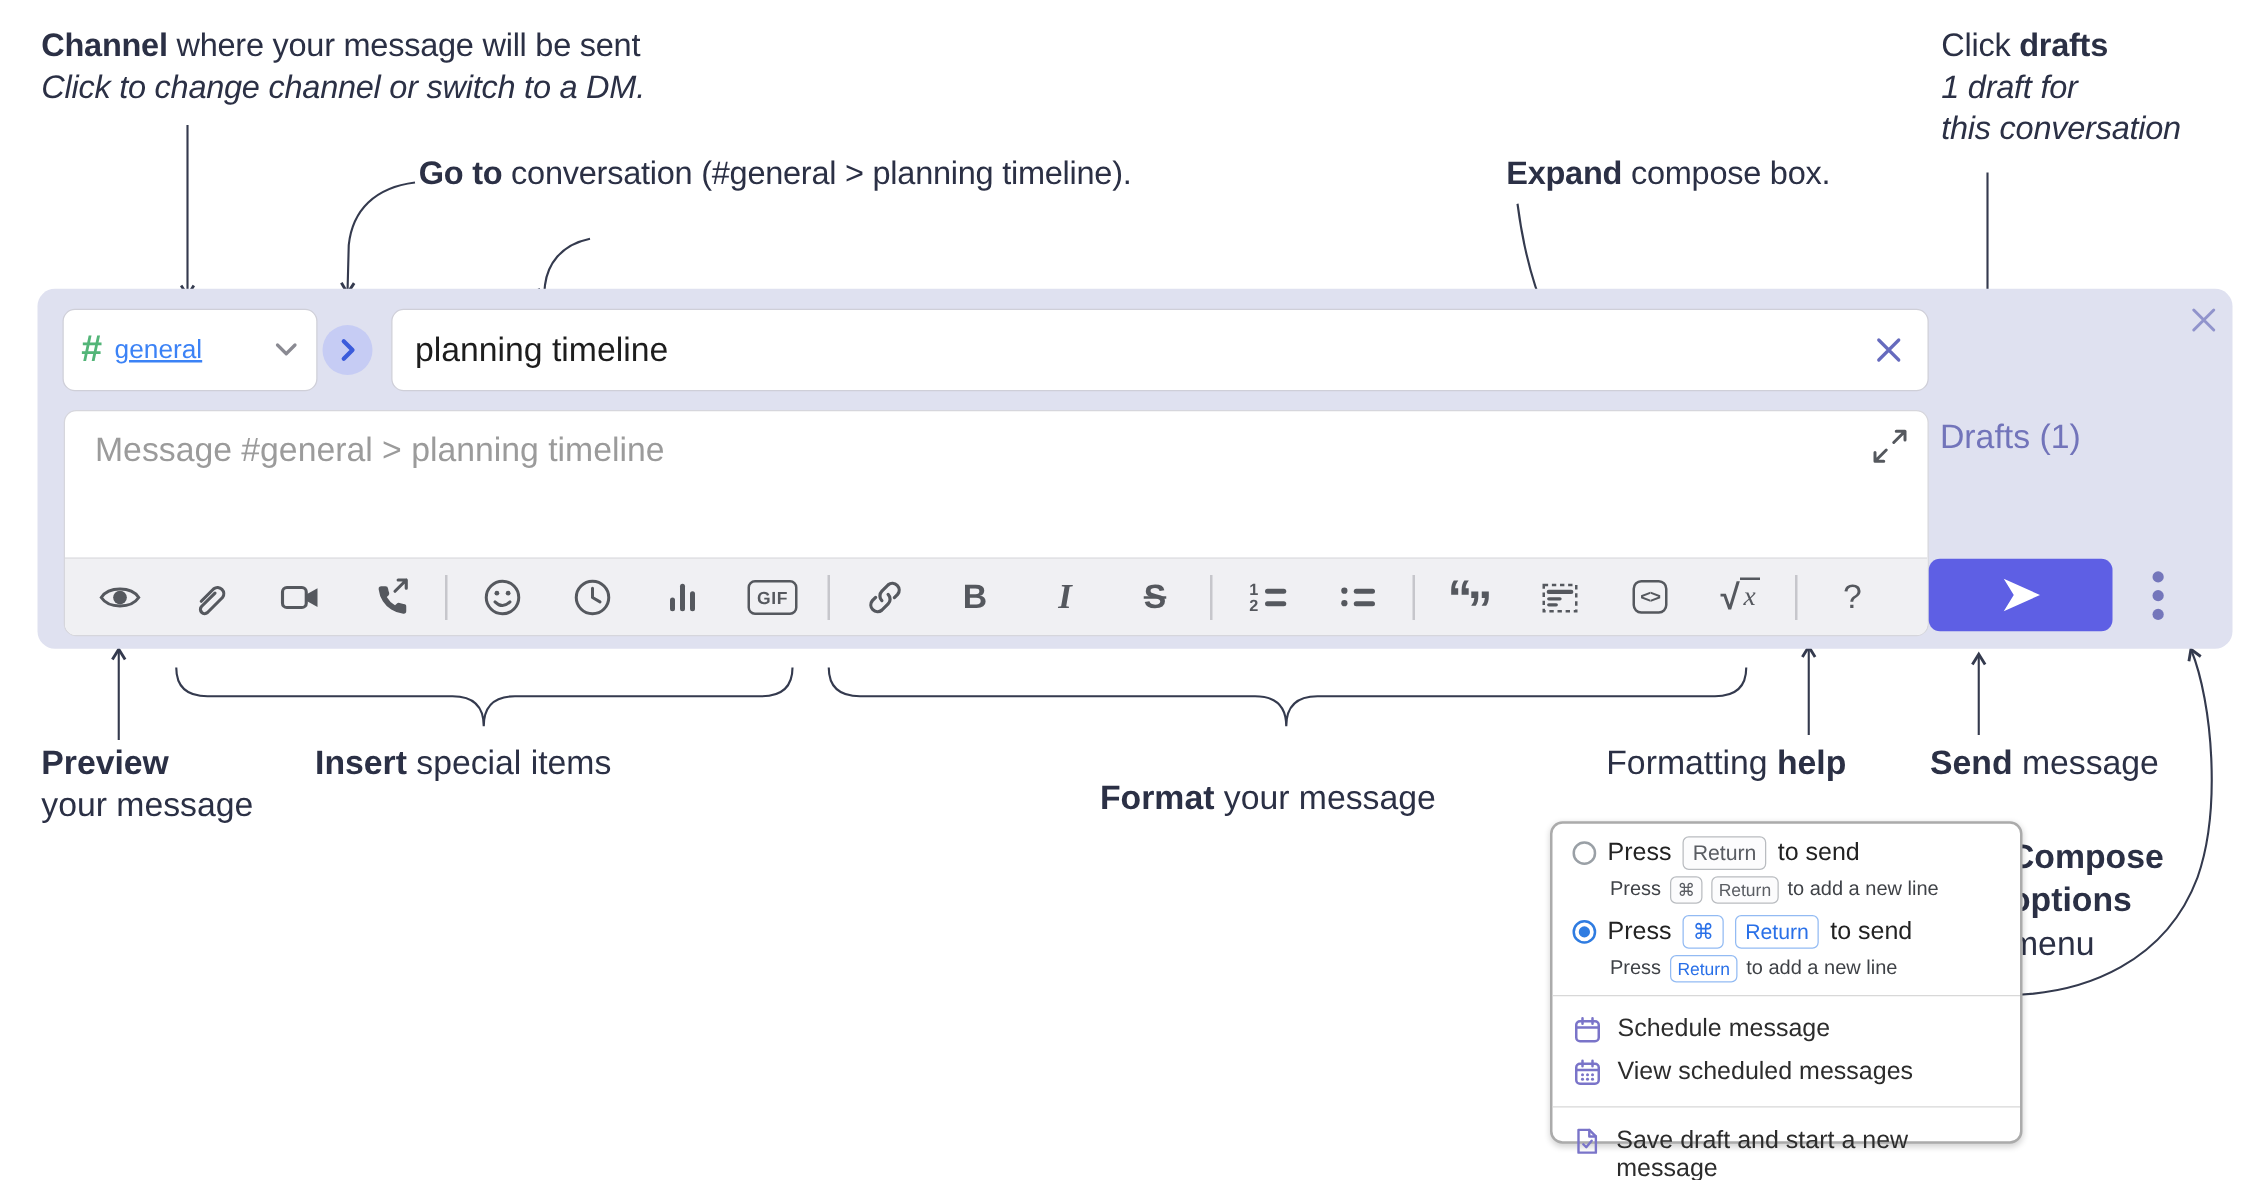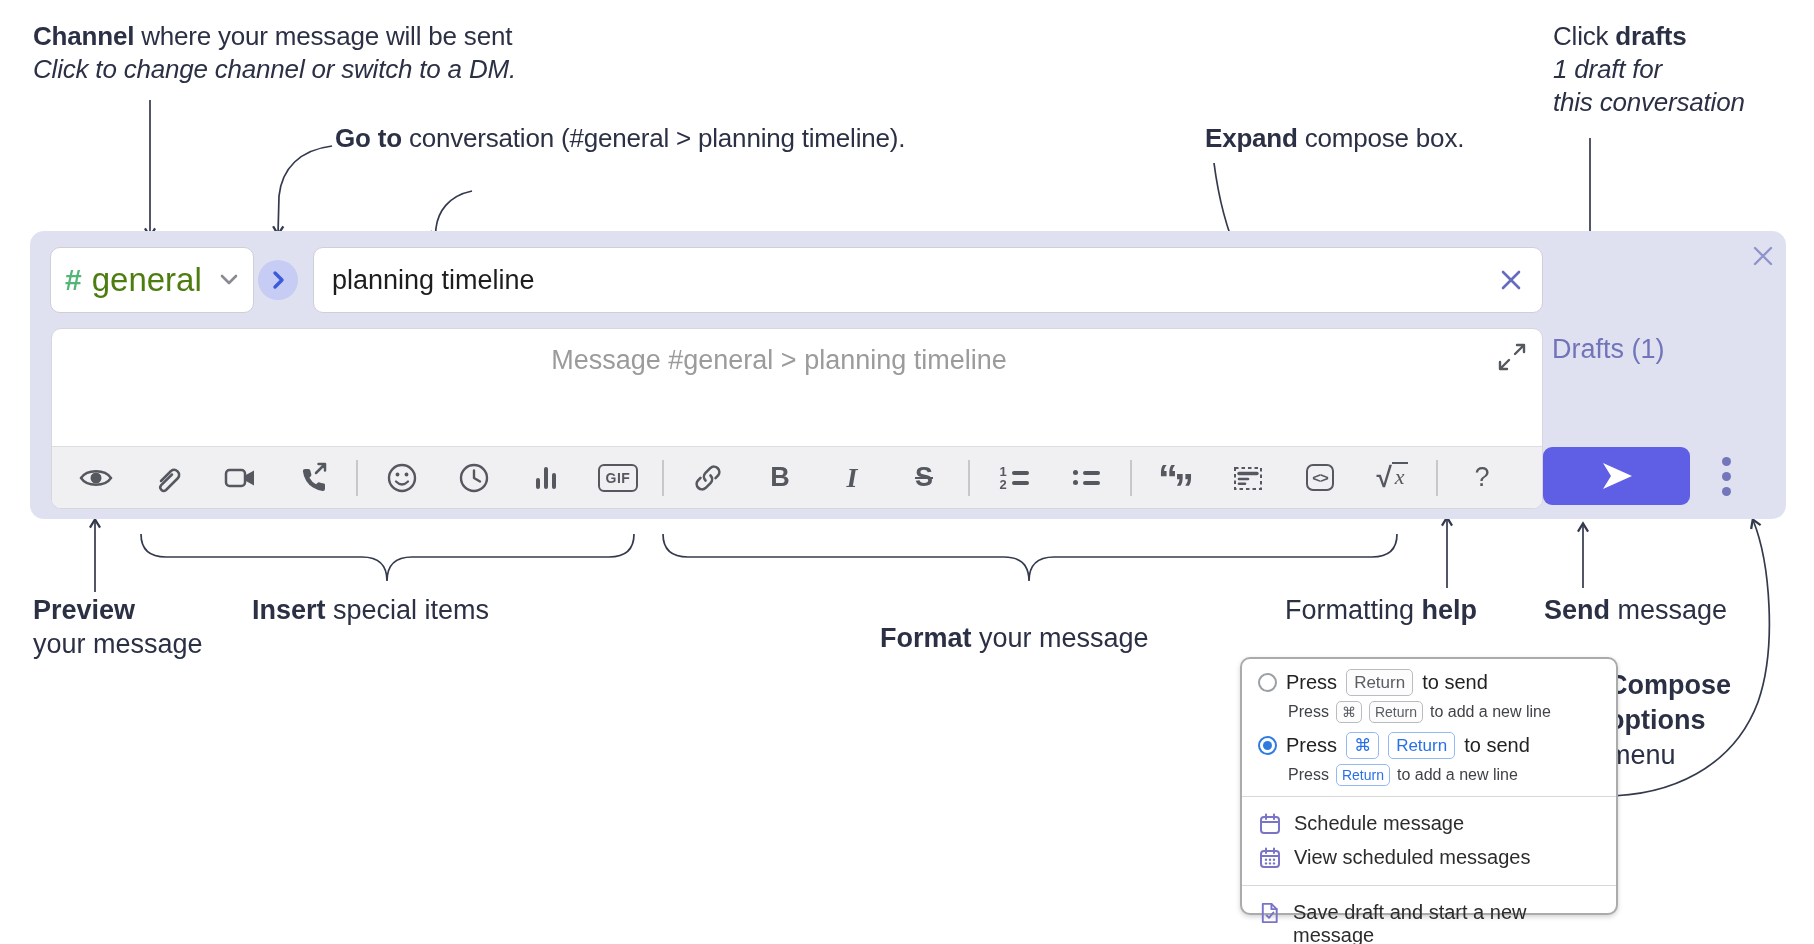--- a/index.html
+++ b/index.html
@@ -11,34 +11,34 @@
   .ann b{font-weight:700;}
   .it{font-style:italic;}
   .overlay{position:absolute;left:0;top:0;pointer-events:none;}
   
   .composebox{position:absolute;left:30px;top:231px;width:1756px;height:288px;
               background:#dfe1f0;border-radius:14px;}
   .channel-btn{position:absolute;left:20px;top:16px;width:204px;height:66px;background:#fff;
                border:1px solid #cfcfd8;border-radius:10px;display:flex;align-items:center;
                gap:10px;padding:0 14px;box-sizing:border-box;cursor:pointer;}
   .hash{color:#53b578;font-weight:700;font-size:30px;}
-  .chname{font-size:33px;color:#4d7c0f;}
+  .chname{font-size:21px;color:#3b82f6;text-decoration:underline;}
   .goto-btn{position:absolute;left:228px;top:29px;width:40px;height:40px;border-radius:50%;
             background:#c6ccf4;display:flex;align-items:center;justify-content:center;cursor:pointer;}
   .topic-wrap{position:absolute;left:283px;top:16px;width:1230px;height:66px;background:#fff;
               border:1px solid #cfcfd8;border-radius:10px;display:flex;align-items:center;box-sizing:border-box;}
   .topic-wrap input{flex:1;border:none;outline:none;background:transparent;font-family:inherit;
                     font-size:27px;color:#1d1d1d;padding:0 0 0 18px;}
   .iconbtn{background:none;border:none;padding:0;cursor:pointer;display:flex;align-items:center;justify-content:center;}
   .clear-x{margin-right:18px;}
   .close-x{position:absolute;left:1718px;top:10px;}
   .msg-box{position:absolute;left:21px;top:97px;width:1492px;height:181px;background:#fff;
            border:1px solid #d6d6dc;border-radius:10px;box-sizing:border-box;overflow:hidden;}
   .msg-box textarea{width:100%;height:112px;border:none;outline:none;resize:none;background:transparent;
-                    font-family:inherit;font-size:27px;color:#7f1d1d;padding:16px 60px 0 24px;box-sizing:border-box;text-align:center;}
+                    font-family:inherit;font-size:27px;color:#7f1d1d;padding:16px 60px 0 24px;box-sizing:border-box;}
   .msg-box textarea::placeholder{color:#9b9b9b;}
   .expand-btn{position:absolute;right:14px;top:12px;}
   .toolbar{position:absolute;left:0;bottom:0;width:100%;height:62px;background:#f0f0f3;
            border-top:1px solid #dddde1;display:flex;align-items:center;padding-left:8px;box-sizing:border-box;}
   .ticon{width:72px;height:62px;display:flex;align-items:center;justify-content:center;color:#55585e;}
   .tdiv{width:2px;height:36px;background:#c6c6cb;margin:0 8px;}
   .tletter{font-size:27px;font-weight:700;color:#55585e;}
   .tletter.ital{font-family:"Liberation Serif",serif;font-style:italic;font-weight:700;font-size:28px;}
   .tletter.strike{text-decoration:line-through;}
   .gifbox{border:2.5px solid #55585e;border-radius:6px;font-size:14px;font-weight:700;color:#55585e;

